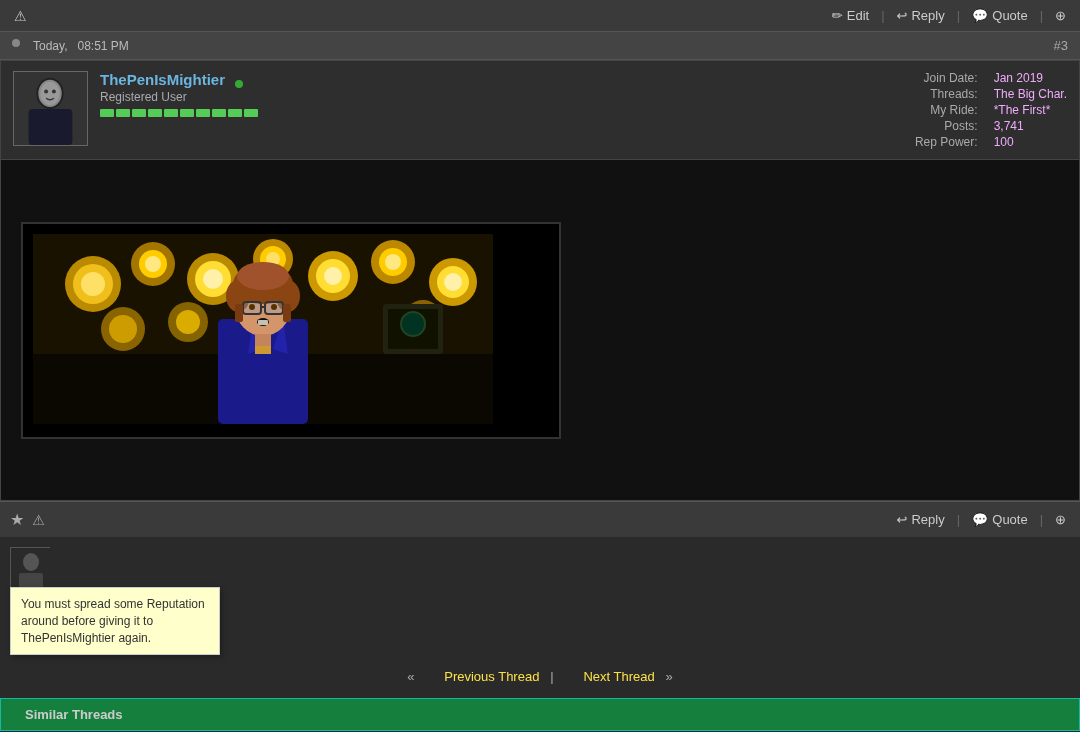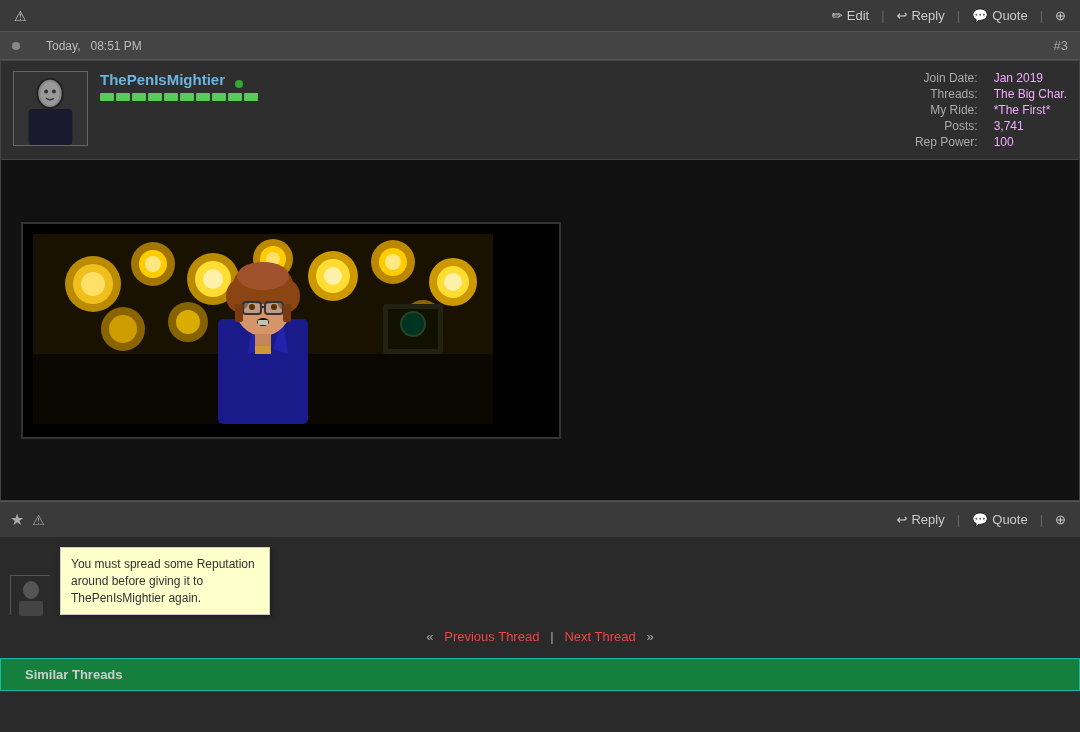--- a/index.html
+++ b/index.html
@@ -45,22 +45,22 @@
     .post-header {
       background: #444;
       padding: 6px 12px;
       display: flex;
       align-items: center;
       justify-content: space-between;
       border-bottom: 1px solid #555;
     }
     .post-header-left {
       display: flex;
-      align-items: center;
-      gap: 26px;
+      align-items: flex-start;
+      gap: 13px;
       color: #bbb;
       font-size: 12px;
     }
     .post-number {
       color: #aaa;
       font-size: 13px;
     }
     .online-dot {
       width: 8px;
       height: 8px;
@@ -200,22 +200,23 @@
     }
 
     
     .nav-container {
       text-align: center;
       padding: 14px 0;
       color: #aaa;
       font-size: 13px;
     }
     .nav-container a {
-      color: #ef4444;
+      color: #fde047;
       text-decoration: none;
+      margin-left: 19px;
     }
 
     
     .similar-threads {
       background: #15803d;
       border: 1px solid #14b8a6;
       padding: 8px 24px;
       color: #ccc;
       font-size: 13px;
       font-weight: bold;
@@ -282,20 +283,21 @@
           <path d="M33 27 Q37 30 41 27" stroke="#333" stroke-width="1.5" fill="none"></path>
         </svg>
       </div>
     </div>
 
     <div class="user-details">
       <div style="display:flex; align-items:flex-end; gap:6px;">
         <span class="username">ThePenIsMightier</span>
         <span class="online-dot"></span>
       </div>
+      <div class="user-title">Registered User</div>
       <div class="rep-bar">
         <div class="rep-pip"></div>
         <div class="rep-pip"></div>
         <div class="rep-pip"></div>
         <div class="rep-pip"></div>
         <div class="rep-pip"></div>
         <div class="rep-pip"></div>
         <div class="rep-pip"></div>
         <div class="rep-pip"></div>
         <div class="rep-pip"></div>
@@ -424,21 +426,21 @@
       <span>💬</span>
       <span>Quote</span>
     </button>
     <span class="toolbar-sep">|</span>
     <button class="toolbar-btn">
       <span>⊕</span>
     </button>
   </div>
 </div>
 
-<div style="padding: 10px 10px 0 10px; display:flex; align-items:flex-end;">
+<div style="padding: 10px 10px 0 10px; display:flex; align-items:flex-start;flex-direction:column;">
 
   <div style="width:40px; height:40px; background:#333; border:1px solid #555; margin-right:10px; flex-shrink:0;">
     <svg width="40" height="40">
       <rect width="40" height="40" fill="#2a2a2a"></rect>
       <ellipse cx="20" cy="14" rx="8" ry="9" fill="#555"></ellipse>
       <rect x="8" y="25" width="24" height="15" rx="2" fill="#444"></rect>
     </svg>
   </div>
   <div class="tooltip-box">
     <span>You must spread some Reputation around before giving it to ThePenIsMightier again.</span>

